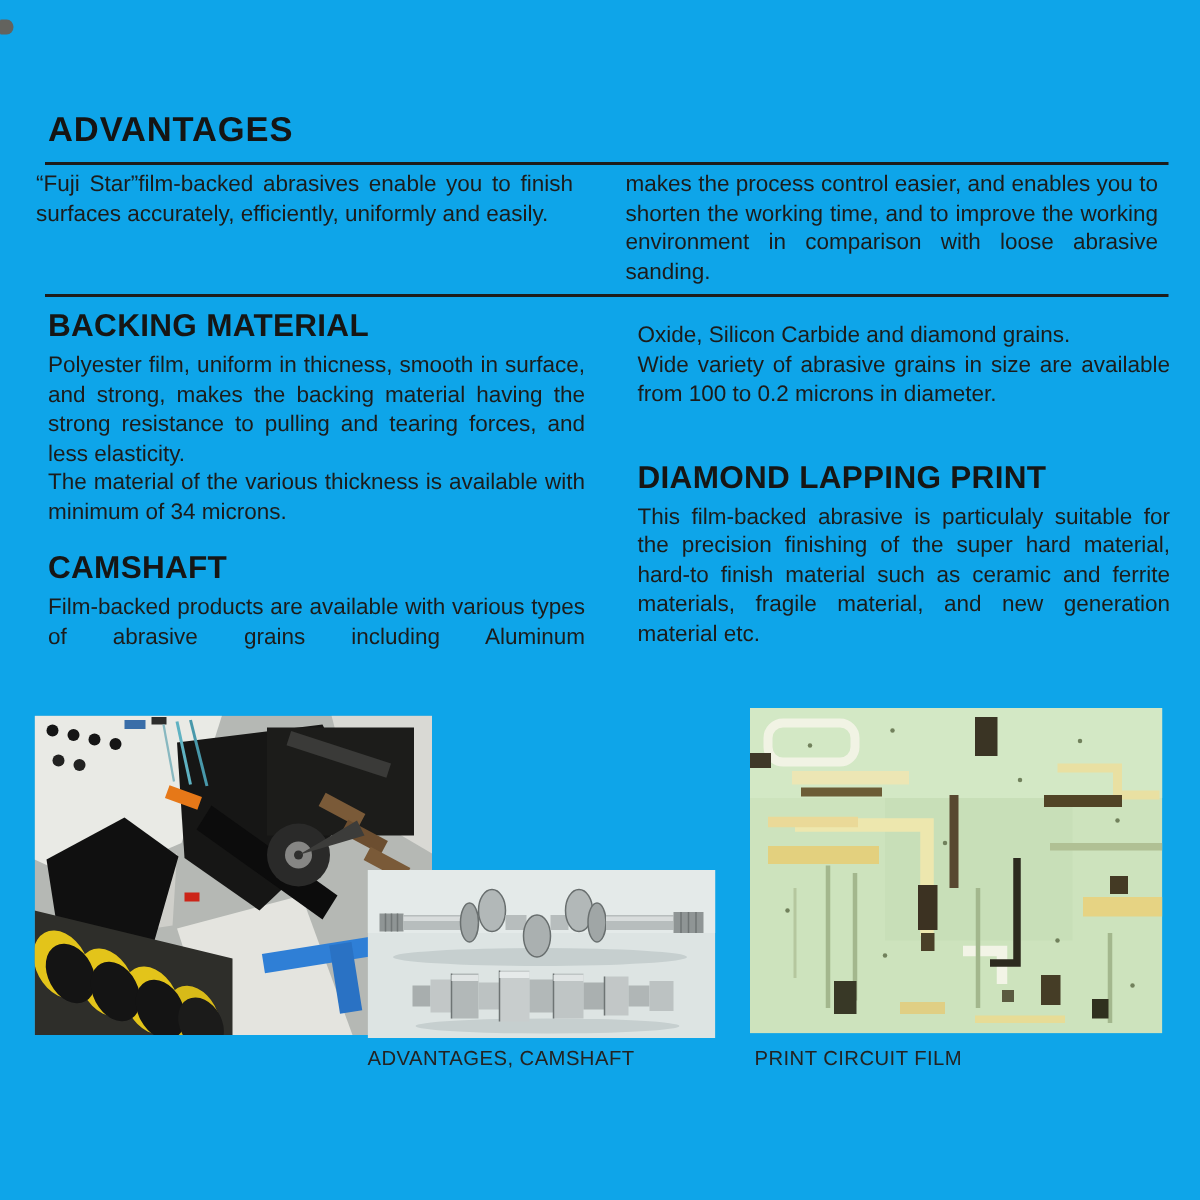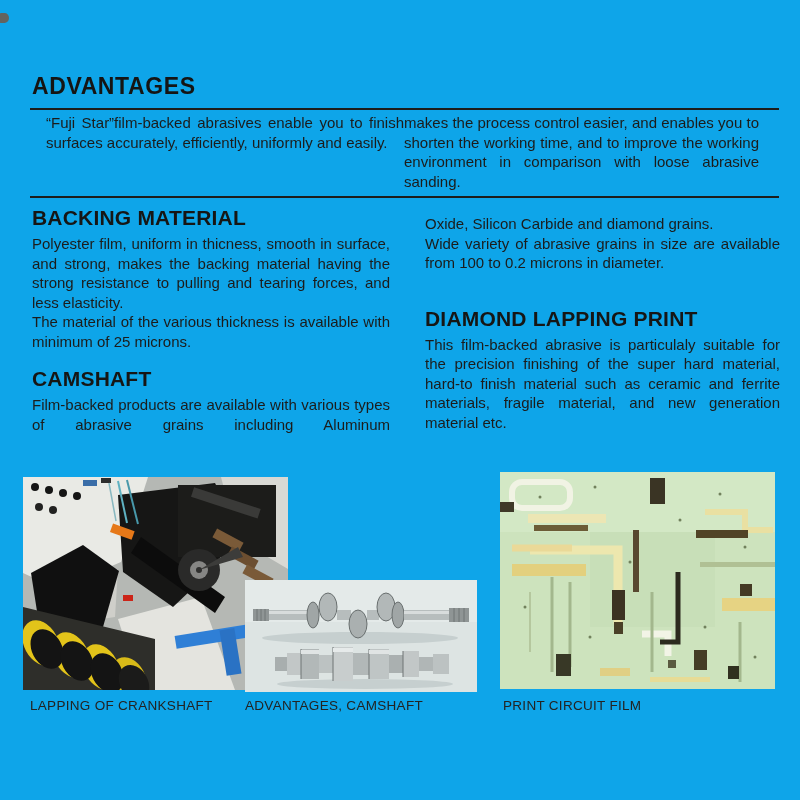--- a/index.html
+++ b/index.html
@@ -11,22 +11,22 @@
   }
   .speck{position:absolute;left:0px;top:13px;width:9px;height:10px;background:#63635e;border-radius:1px 60% 60% 1px;}
   .title{
     position:absolute;left:32px;top:74px;margin:0;
     font-size:23px;line-height:25px;font-weight:bold;letter-spacing:0.6px;color:#151514;
   }
   .rule{position:absolute;left:30px;width:749px;height:2px;background:#1d1d1b;}
   .rule1{top:108px;}
   .rule2{top:196px;}
   .intro{
-    position:absolute;left:46px;top:113px;width:748px;
-    display:grid;grid-template-columns:358px 355px;
+    position:absolute;left:24px;top:113px;width:748px;
+    display:grid;grid-template-columns:358px 355px;column-gap:35px;
   }
   .cols{
     position:absolute;left:32px;top:208px;width:748px;
     display:grid;grid-template-columns:358px 355px;column-gap:35px;
   }
   p{margin:0;font-size:15px;line-height:19.5px;text-align:justify;white-space:pre-line;}
   p.stretch{text-align-last:justify;}
   .col.right{padding-top:6px;}
   h2{margin:0 0 6px 0;font-size:21px;line-height:20px;font-weight:bold;letter-spacing:0.2px;color:#161615;}
   h2.mt{margin-top:18px;}
@@ -60,21 +60,21 @@
       <p>makes the process control easier, and enables you to shorten the working time, and to improve the working environment in comparison with loose abrasive sanding.</p>
     </div>
   </div>
 
   <div class="rule rule2"></div>
 
   <div class="cols">
     <div class="col left">
       <h2>BACKING MATERIAL</h2>
       <p>Polyester film, uniform in thicness, smooth in surface, and strong, makes the backing material having the strong resistance to pulling and tearing forces, and less elasticity.
-The material of the various thickness is available with minimum of 25 microns.</p>
+The material of the various thickness is available with minimum of 34 microns.</p>
       <h2 class="mt">CAMSHAFT</h2>
       <p class="stretch">Film-backed products are available with various types of abrasive grains including Aluminum</p>
     </div>
     <div class="col right">
       <p>Oxide, Silicon Carbide and diamond grains.
 Wide variety of abrasive grains in size are available from 100 to 0.2 microns in diameter.</p>
       <h2 class="mt2">DIAMOND LAPPING PRINT</h2>
       <p>This film-backed abrasive is particulaly suitable for the precision finishing of the super hard material, hard-to finish material such as ceramic and ferrite materials, fragile material, and new generation material etc.</p>
     </div>
   </div>
@@ -239,17 +239,16 @@
         <circle cx="25" cy="135" r="1.5"></circle>
           <circle cx="90" cy="165" r="1.5"></circle>
         <circle cx="205" cy="155" r="1.5"></circle>
           <circle cx="255" cy="185" r="1.5"></circle>
         <circle cx="130" cy="90" r="1.5"></circle>
           <circle cx="245" cy="75" r="1.5"></circle>
       </g>
     </svg>
   </div>
 
-  <div class="caption cap1">LAPPING OF CRANKSHAFT</div>
   <div class="caption cap2">ADVANTAGES, CAMSHAFT</div>
   <div class="caption cap3">PRINT CIRCUIT FILM</div>
 
 </div>
 
 </body></html>

